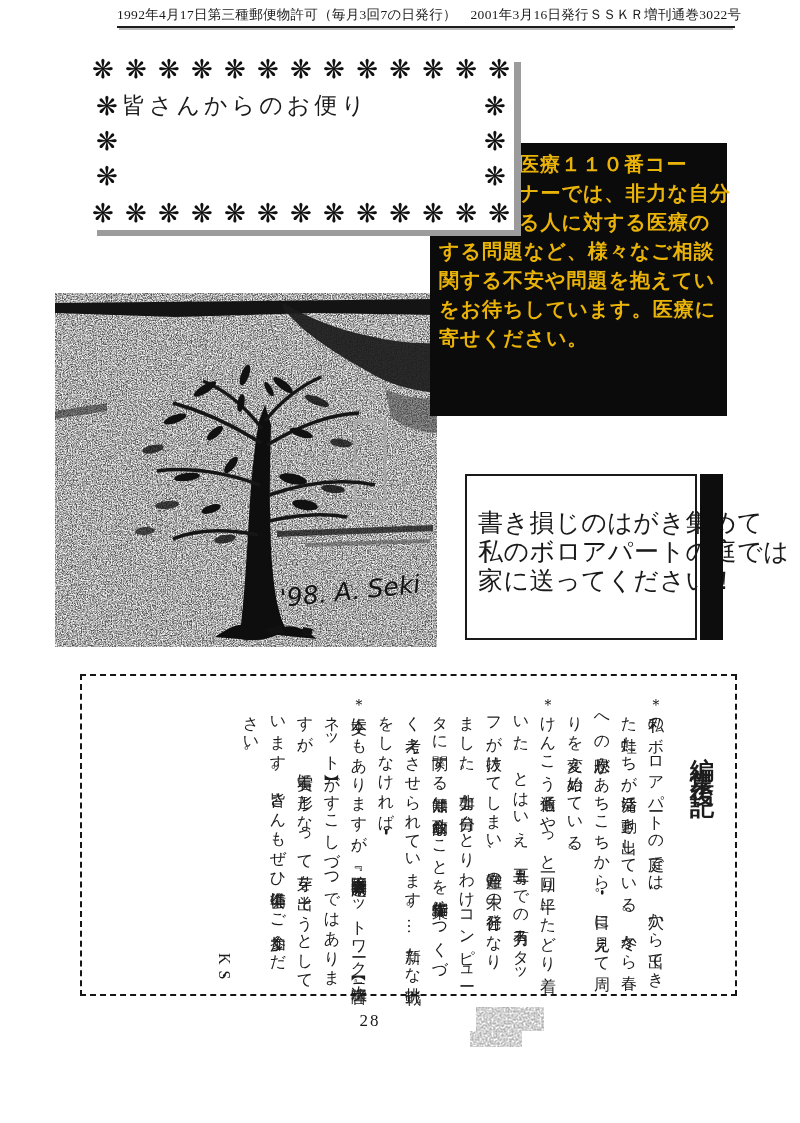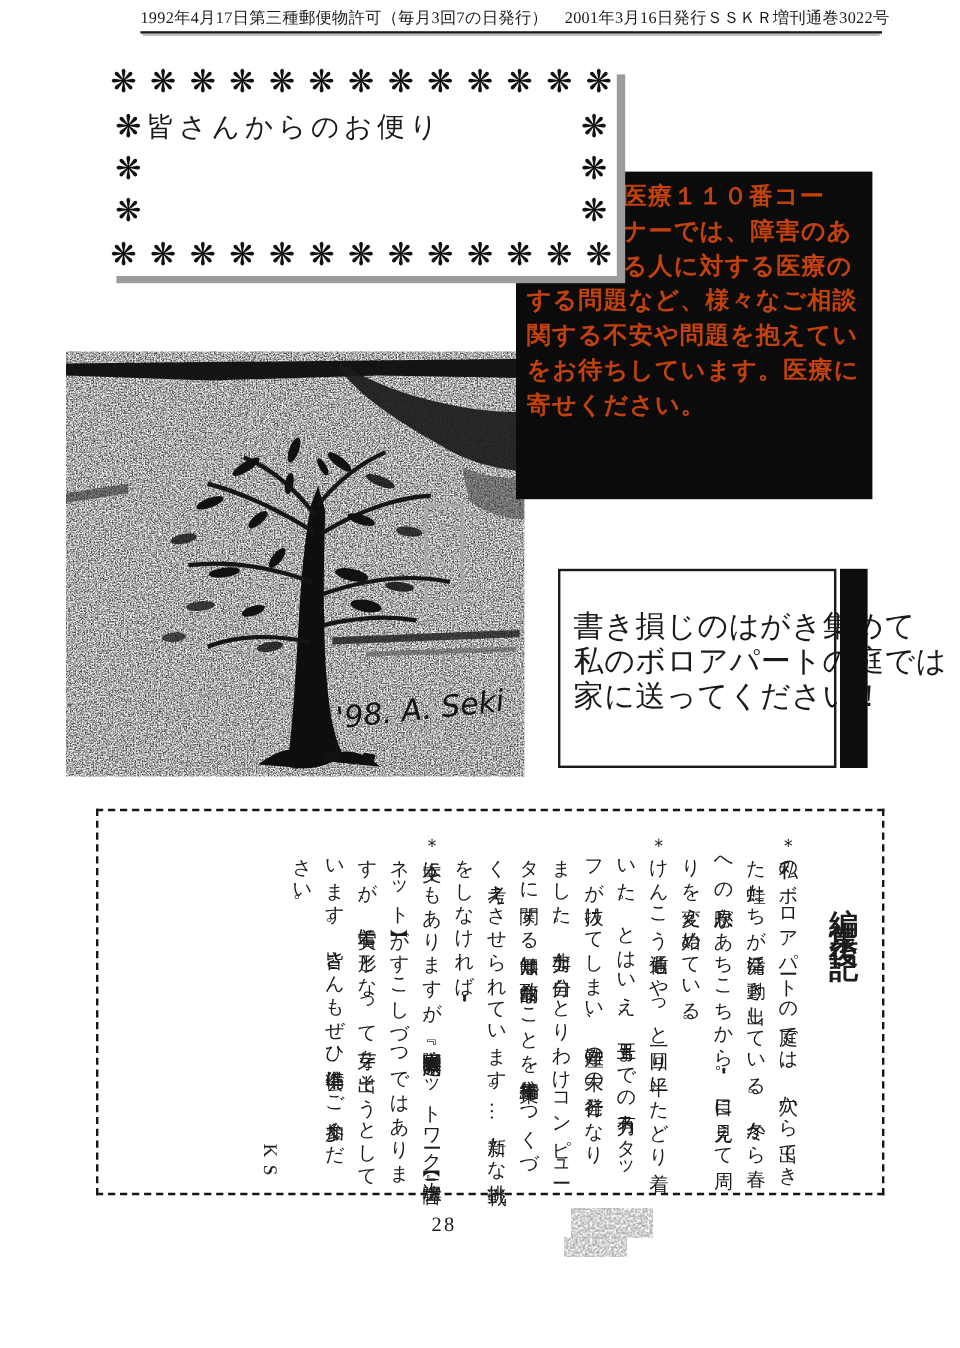--- a/index.html
+++ b/index.html
@@ -56,21 +56,21 @@
     font-size: 36px; letter-spacing: 4px; font-weight: 600; white-space: nowrap;
   }
 
   
   .black-box {
     position: absolute; left: 430px; top: 143px; width: 297px; height: 273px;
     background: #0b0b0b; z-index: 1;
     padding: 7px 8px 0 9px;
   }
   .black-box .bline {
-    color: #c2410c;
+    color: #eab308;
     font-family: "Liberation Sans", "DejaVu Sans", sans-serif;
     font-weight: bold; font-size: 20px; line-height: 29px;
     letter-spacing: 1px; white-space: nowrap;
   }
   .black-box .ind-a { padding-left: 80px; }
   .black-box .ind-b { padding-left: 72px; }
 
   
   .artwork { position: absolute; left: 55px; top: 293px; width: 382px; height: 354px; }
 
@@ -160,21 +160,21 @@
         <span class="fl">❋</span>
         <span class="fl">❋</span>
         <span class="fl">❋</span>
         <span class="fl">❋</span>
       </div>
     <div class="flower-line1">皆さんからのお便り</div>
   </div>
 
   <div class="black-box">
     <div class="bline ind-a">医療１１０番コー</div>
-    <div class="bline ind-a">ナーでは、障害のあ</div>
+    <div class="bline ind-a">ナーでは、非力な自分</div>
     <div class="bline ind-a">る人に対する医療の</div>
     <div class="bline">する問題など、様々なご相談</div>
     <div class="bline">関する不安や問題を抱えてい</div>
     <div class="bline">をお待ちしています。医療に</div>
     <div class="bline">寄せください。</div>
   </div>
 
   <svg class="artwork" viewBox="0 0 382 354" xmlns="http://www.w3.org/2000/svg">
     <defs>
       <filter id="mottle" x="0" y="0" width="100%" height="100%">

